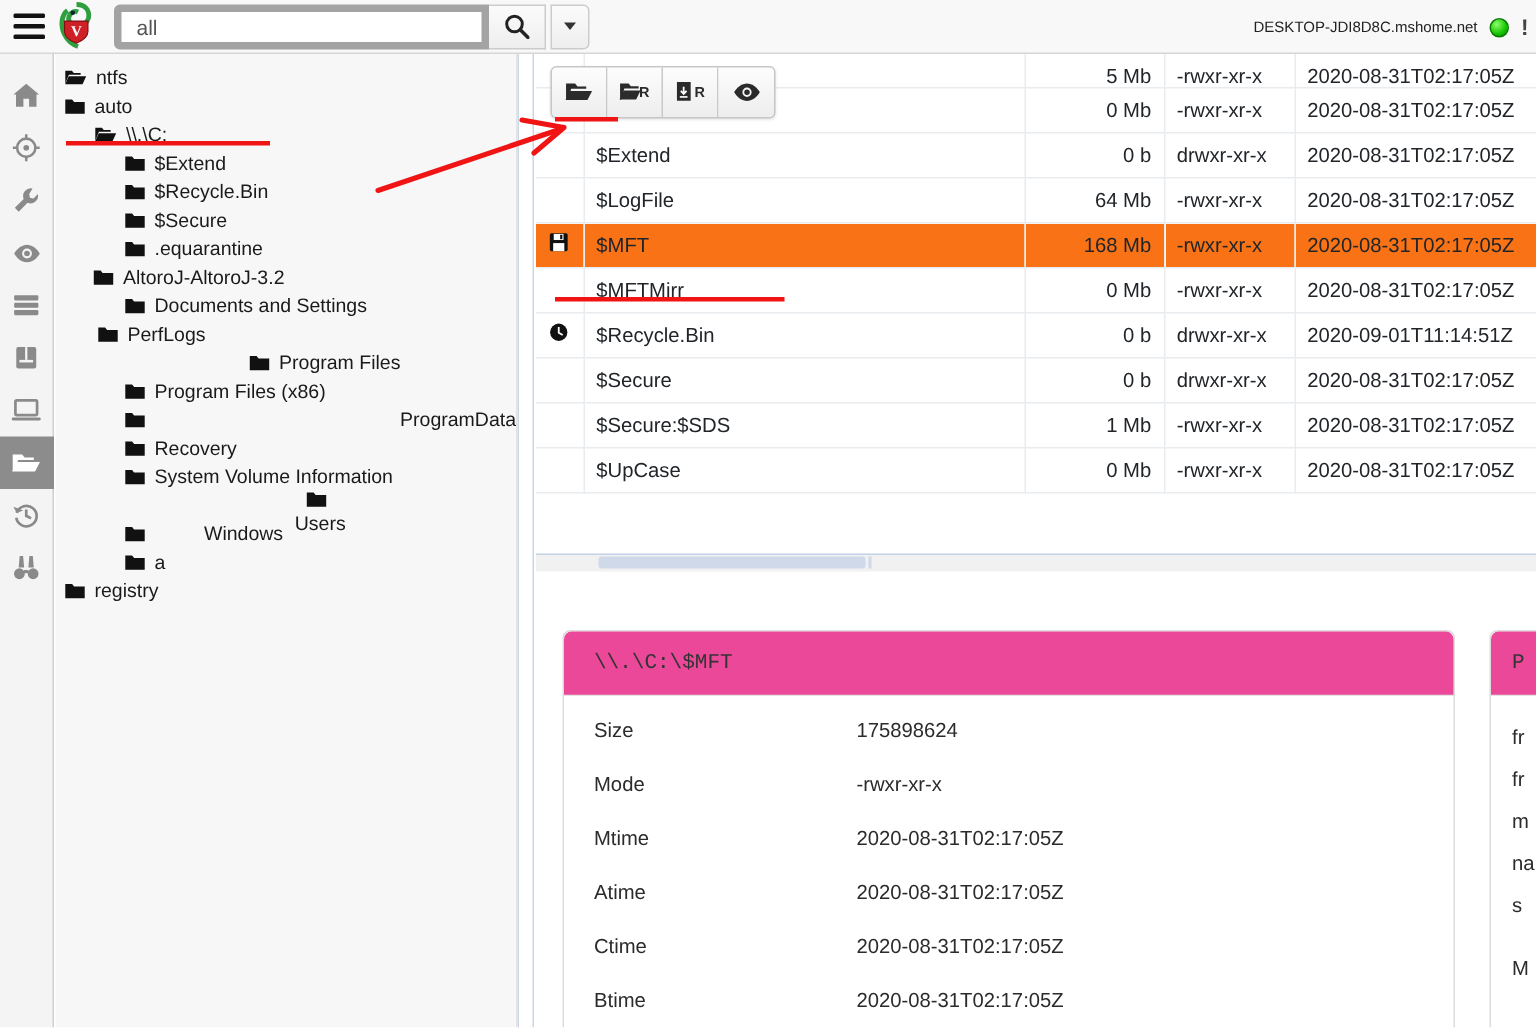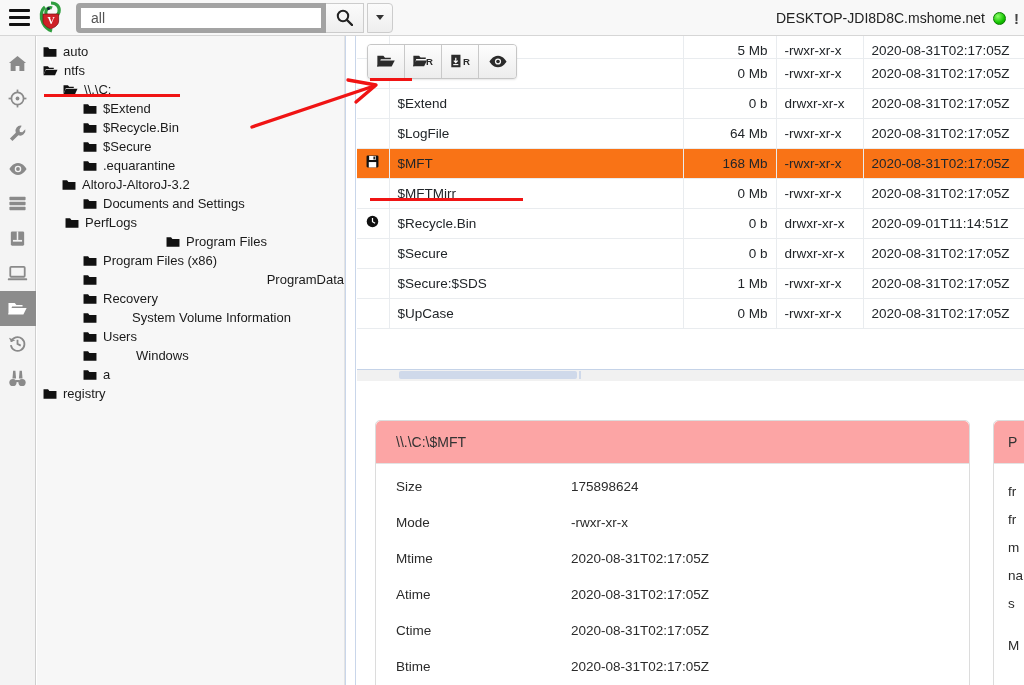--- a/index.html
+++ b/index.html
@@ -38,21 +38,21 @@
     background: linear-gradient(#fbfbfb,#eeeeee); cursor: pointer;
     display: flex; align-items: center; justify-content: center; color: #333;
   }
   .search-btn { width: 38px; border-radius: 0; }
   .search-caret { width: 26px; border-radius: 0 4px 4px 0; margin-left: 3px; border-left: 1px solid #ccc;}
   .caret-dn { width: 0; height: 0; border-left: 4px solid transparent; border-right: 4px solid transparent; border-top: 5px solid #333; }
   .hostbox {
     position: absolute; right: 0; top: 0; height: 36px;
     display: flex; align-items: center; gap: 8px; padding-right: 0px;
   }
-  .hostname { font-size: 14px; color: #222; white-space: nowrap; }
+  .hostname { font-size: 10px; color: #222; white-space: nowrap; }
   .green-dot {
     width: 13px; height: 13px; border-radius: 50%;
     background: radial-gradient(circle at 35% 30%, #8dff6a, #14c400 60%, #0a8a00);
     border: 1px solid #0a7a00; flex: none;
   }
   .clip-icon { width: 10px; overflow: hidden; flex: none; color: #444; font-size: 15px; font-weight: bold; }
 
   
   .rail {
     position: absolute; left: 0; top: 36px; width: 36px; height: 649px;
@@ -132,23 +132,23 @@
   .hscroll-thumb2 {
     position: absolute; left: 222px; top: 335px; height: 8px; width: 2px; background: #cfd9ea;
   }
 
   
   .card {
     position: absolute; background: #fff; border: 1px solid #dcdcdc; border-radius: 5px;
   }
   .card-detail { left: 18px; top: 384px; width: 595px; height: 296px; }
   .card-head {
-    height: 43px; background: #fca5a5; border-bottom: 1px solid #e3e3e3;
+    height: 43px; background: #ec4899; border-bottom: 1px solid #e3e3e3;
     border-radius: 5px 5px 0 0; display: flex; align-items: center; padding-left: 20px;
-    font-size: 14px; color: #333;
+    font-size: 14px; color: #333; font-family: Liberation Mono, monospace;
   }
   .kv { display: flex; align-items: center; height: 28px; margin-top: 8px; }
   .kv .k { width: 195px; padding-left: 20px; font-size: 13.5px; color: #2b2b2b; }
   .kv .v { font-size: 13.5px; color: #2b2b2b; display: flex; align-items: center; gap: 10px;}
 
   .card-props { left: 636px; top: 384px; width: 120px; height: 296px; }
   .props-body { padding: 14px 0 0 14px; }
   .prop-line { font-size: 13.5px; color: #2b2b2b; height: 28px; line-height: 28px; white-space: nowrap; }
   .prop-gap { height: 14px; }
 
@@ -280,35 +280,35 @@
         <circle cx="14.8" cy="14.2" r="3.8"></circle>
         <rect x="8.4" y="11.6" width="3.2" height="2.2"></rect>
       </svg>
     </div>
   </div>
 
   <div class="treepanel">
     <div id="tree-root">
         <div class="tree-row" style="padding-left: 6px;">
           <span class="ficon">
-            <svg width="14" height="12" viewBox="0 0 16 13" fill="#111">
-              <path d="M0.6 1.2 h5.2 l1.5 1.8 h8.1 v9 H0.6 Z"></path>
-            </svg>
-          </span>
-          <span class="tree-lbl">auto</span>
-        </div>
-        <div class="tree-row" style="padding-left: 6px;">
-          <span class="ficon">
             <svg width="15" height="12" viewBox="0 0 17 13" fill="#111">
               <path d="M0.6 1 h5 l1.4 1.7 h5.2 v1.4 H3.3 L0.6 10.9 Z"></path>
               <path d="M3.2 5.2 h13.2 l-2.8 6.1 H0.5 Z"></path>
             </svg>
           </span>
           <span class="tree-lbl">ntfs</span>
         </div>
+        <div class="tree-row" style="padding-left: 6px;">
+          <span class="ficon">
+            <svg width="14" height="12" viewBox="0 0 16 13" fill="#111">
+              <path d="M0.6 1.2 h5.2 l1.5 1.8 h8.1 v9 H0.6 Z"></path>
+            </svg>
+          </span>
+          <span class="tree-lbl">auto</span>
+        </div>
         <div class="tree-row" style="padding-left: 26px;">
           <span class="ficon">
             <svg width="15" height="12" viewBox="0 0 17 13" fill="#111">
               <path d="M0.6 1 h5 l1.4 1.7 h5.2 v1.4 H3.3 L0.6 10.9 Z"></path>
               <path d="M3.2 5.2 h13.2 l-2.8 6.1 H0.5 Z"></path>
             </svg>
           </span>
           <span class="tree-lbl">\\.\C:</span>
         </div>
         <div class="tree-row" style="padding-left: 46px;">
@@ -392,29 +392,29 @@
           <span class="tree-lbl">ProgramData</span>
         </div>
         <div class="tree-row" style="padding-left: 46px;">
           <span class="ficon">
             <svg width="14" height="12" viewBox="0 0 16 13" fill="#111">
               <path d="M0.6 1.2 h5.2 l1.5 1.8 h8.1 v9 H0.6 Z"></path>
             </svg>
           </span>
           <span class="tree-lbl">Recovery</span>
         </div>
-        <div class="tree-row" style="padding-left: 46px; gap: 29px;">
+        <div class="tree-row" style="padding-left: 46px;">
           <span class="ficon">
             <svg width="14" height="12" viewBox="0 0 16 13" fill="#111">
               <path d="M0.6 1.2 h5.2 l1.5 1.8 h8.1 v9 H0.6 Z"></path>
             </svg>
           </span>
           <span class="tree-lbl">System Volume Information</span>
         </div>
-        <div class="tree-row" style="padding-left: 46px;">
+        <div class="tree-row" style="padding-left: 46px; flex-direction: column;">
           <span class="ficon">
             <svg width="14" height="12" viewBox="0 0 16 13" fill="#111">
               <path d="M0.6 1.2 h5.2 l1.5 1.8 h8.1 v9 H0.6 Z"></path>
             </svg>
           </span>
           <span class="tree-lbl">Users</span>
         </div>
         <div class="tree-row" style="padding-left: 46px; gap: 33px;">
           <span class="ficon">
             <svg width="14" height="12" viewBox="0 0 16 13" fill="#111">

